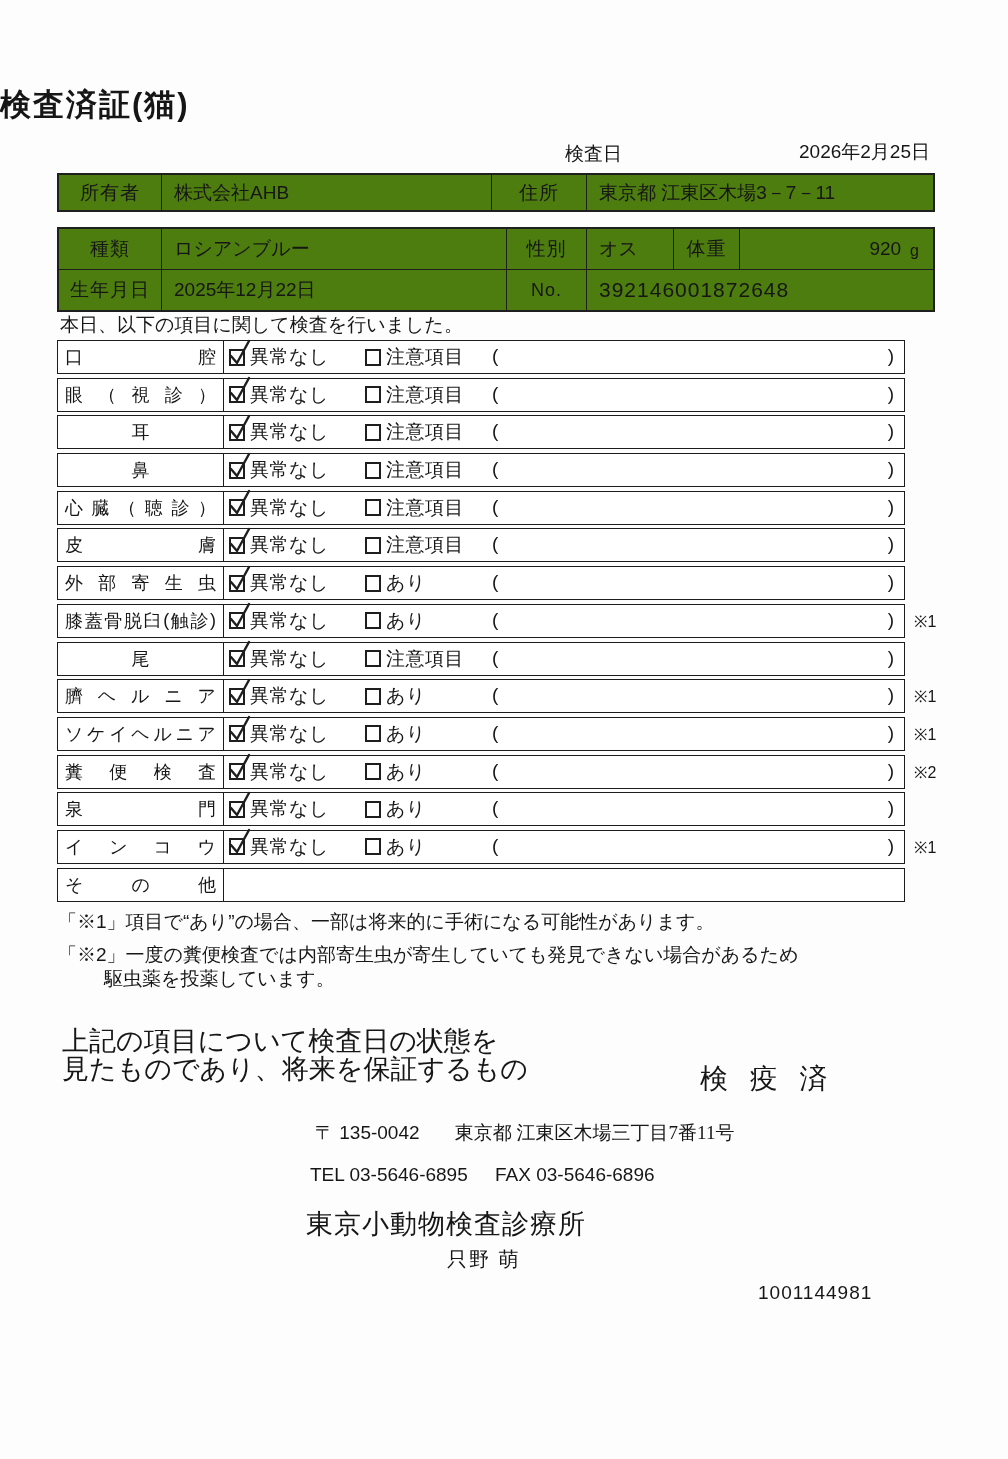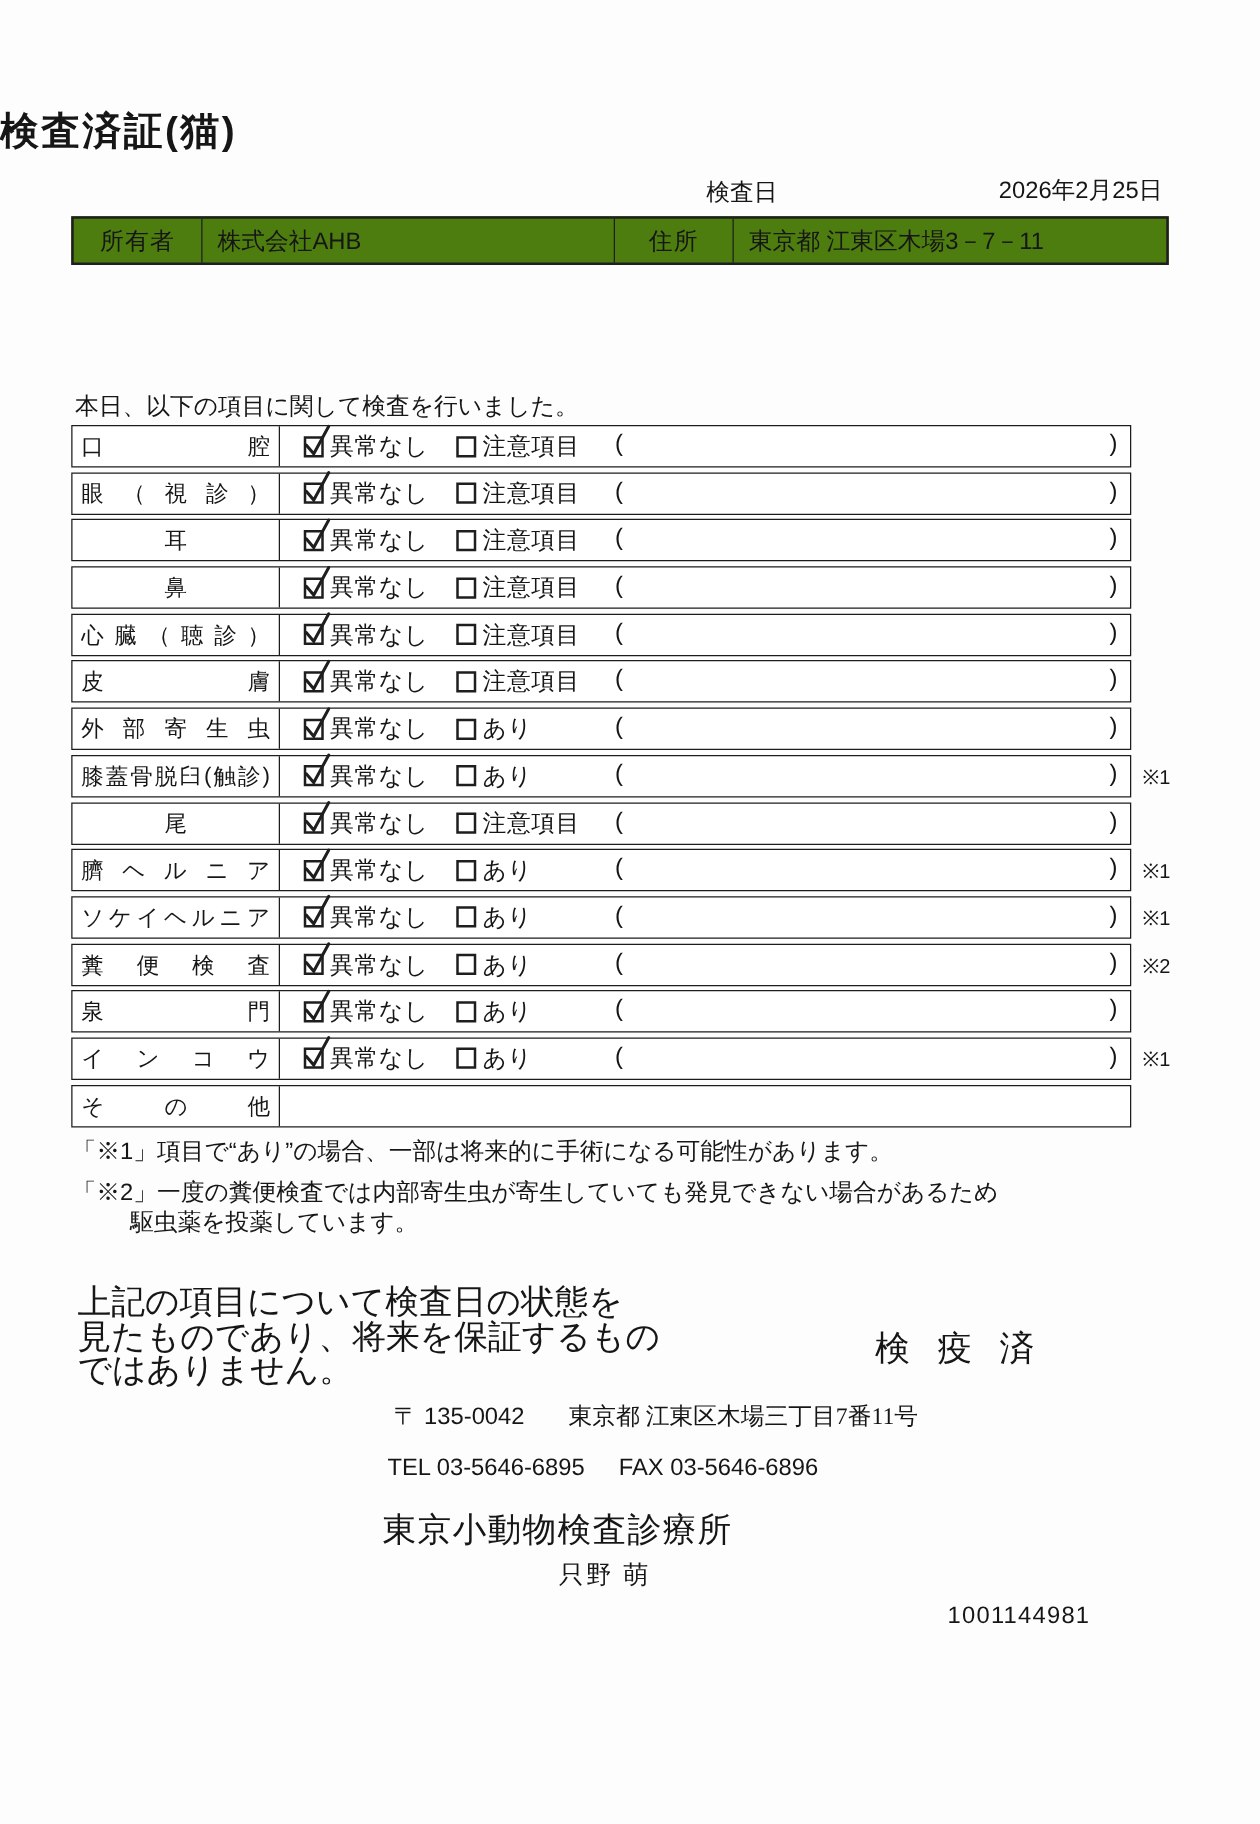--- a/index.html
+++ b/index.html
@@ -32,21 +32,21 @@
   
   .insp{left:57px;top:340px;width:900px;}
   .insp-row{position:relative;width:848px;height:34px;border:1.8px solid #1c1c1c;
     margin-bottom:3.7px;display:flex;box-sizing:border-box;background:#fff;}
   .insp-label{width:166px;border-right:1.5px solid #1c1c1c;box-sizing:border-box;
     display:flex;align-items:center;padding:0 7px;font-size:18px;}
   .insp-label.justify{justify-content:space-between;}
   .insp-label.center{justify-content:center;}
   .insp-body{flex:1;position:relative;}
   .cb-group{position:absolute;top:0;height:100%;display:flex;align-items:center;}
-  .g1{left:19px;}
+  .g1{left:5px;}
   .g2{left:141px;}
   .cb{position:relative;width:12px;height:13px;border:2px solid #1e1e1e;margin-right:5px;flex:none;}
   .cb svg{position:absolute;left:-3px;top:-13px;overflow:visible;}
   .cb-label{font-size:19px;letter-spacing:0.5px;white-space:nowrap;}
   .paren-open{position:absolute;left:268px;top:4px;font-size:19px;}
   .paren-close{position:absolute;right:10px;top:4px;font-size:19px;}
   .insp-ref{position:absolute;left:856px;top:5px;font-size:16px;white-space:nowrap;}
 
   .notes{left:58px;top:910px;font-size:19px;line-height:24px;}
   .note2-cont{margin-left:46px;}
@@ -72,20 +72,39 @@
   <div class="abs exam-label">検査日</div>
   <div class="abs exam-value">2026年2月25日</div>
 
   <div class="abs tbl tblA">
     <div class="cell lab bR">所有者</div>
     <div class="cell val bR">株式会社AHB</div>
     <div class="cell lab bR">住所</div>
     <div class="cell val">東京都 江東区木場3－7－11</div>
   </div>
 
+  <div class="abs tbl tblB">
+    <div class="row rowB1 bB">
+      <div class="cell lab bR">種類</div>
+      <div class="cell val bR">ロシアンブルー</div>
+      <div class="cell lab bR">性別</div>
+      <div class="cell val bR">オス</div>
+      <div class="cell lab bR">体重</div>
+      <div class="cell weight-cell">
+        <span>920</span>
+        <span class="unit">g</span>
+      </div>
+    </div>
+    <div class="row rowB2">
+      <div class="cell lab bR">生年月日</div>
+      <div class="cell val bR">2025年12月22日</div>
+      <div class="cell lab bR" style="font-size:18px;">No.</div>
+      <div class="cell val" style="font-size:21px;letter-spacing:1px;">392146001872648</div>
+    </div>
+  </div>
 
   <div class="abs intro">本日、以下の項目に関して検査を行いました。</div>
 
   <div class="abs insp">
       <div class="insp-row">
         <div class="insp-label justify">
           <span>口</span>
           <span>腔</span>
         </div>
         <div class="insp-body">
@@ -434,21 +453,20 @@
 
   <div class="abs notes">
     <div class="note1">「※1」項目で“あり”の場合、一部は将来的に手術になる可能性があります。</div>
     <div>「※2」一度の糞便検査では内部寄生虫が寄生していても発見できない場合があるため</div>
     <div class="note2-cont">駆虫薬を投薬しています。</div>
   </div>
 
   <div class="abs disclaimer">
     <div>上記の項目について検査日の状態を</div>
     <div>見たものであり、将来を保証するもの</div>
-    <div>ではありません。</div>
   </div>
 
   <div class="abs stamp">検 疫 済</div>
 
   <div class="abs postal-line">
     <span>〒 135-0042</span>
     <span class="addr">東京都 江東区木場三丁目7番11号</span>
   </div>
 
   <div class="abs tel-line">

